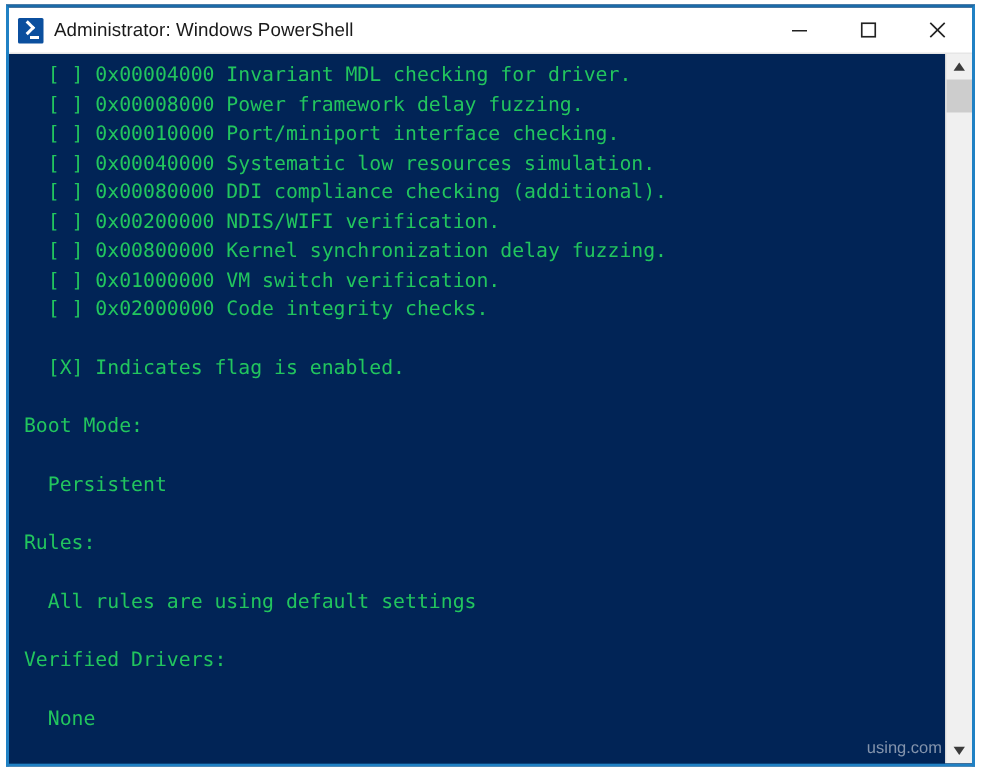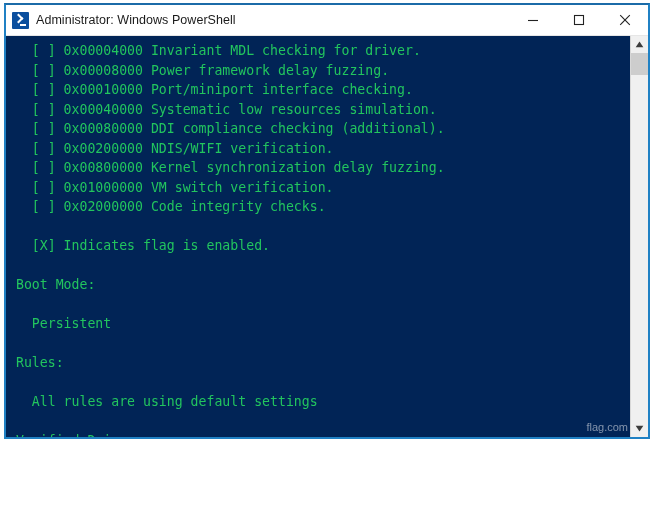--- a/index.html
+++ b/index.html
@@ -20,21 +20,21 @@
     width: 654px;
     height: 512px;
     background: #ffffff;
   }
 
   #window {
     position: absolute;
     left: 4px;
     top: 3px;
     width: 646px;
-    height: 436px;
+    height: 508px;
     box-sizing: border-box;
     border: 2px solid #2081c4;
     border-top: 2px solid #1b6ba8;
     background: #012456;
     display: flex;
     flex-direction: column;
     overflow: hidden;
   }
 
   
@@ -218,17 +218,17 @@
         <div class="sb-track">
           <div id="sb-thumb" style="height: 22px; top: 0%;"></div>
         </div>
         <div class="sb-btn">
           <svg width="9" height="7" viewBox="0 0 9 7">
             <polygon points="4.5,6.4 0.7,0.8 8.3,0.8" fill="#3c3c3c"></polygon>
           </svg>
         </div>
       </div>
 
-      <div id="watermark">flag.com</div>
+      <div id="watermark">using.com</div>
     </div>
 
   </div>
 </div>
 
 </body></html>

